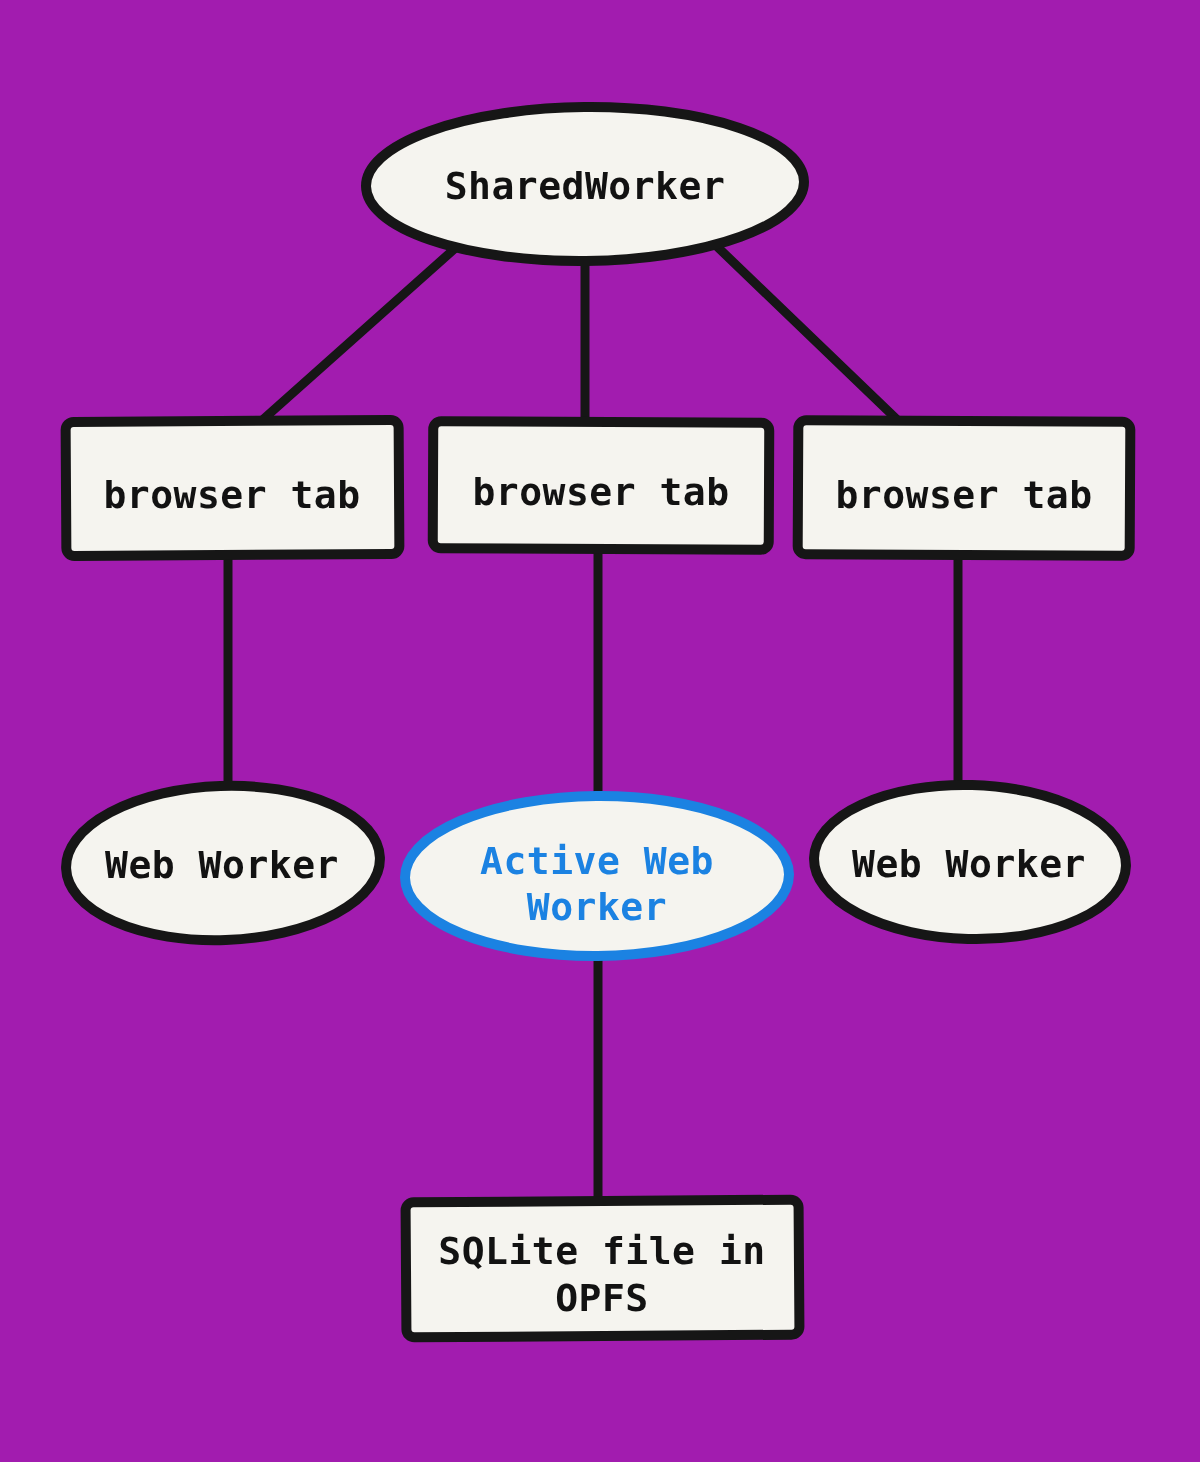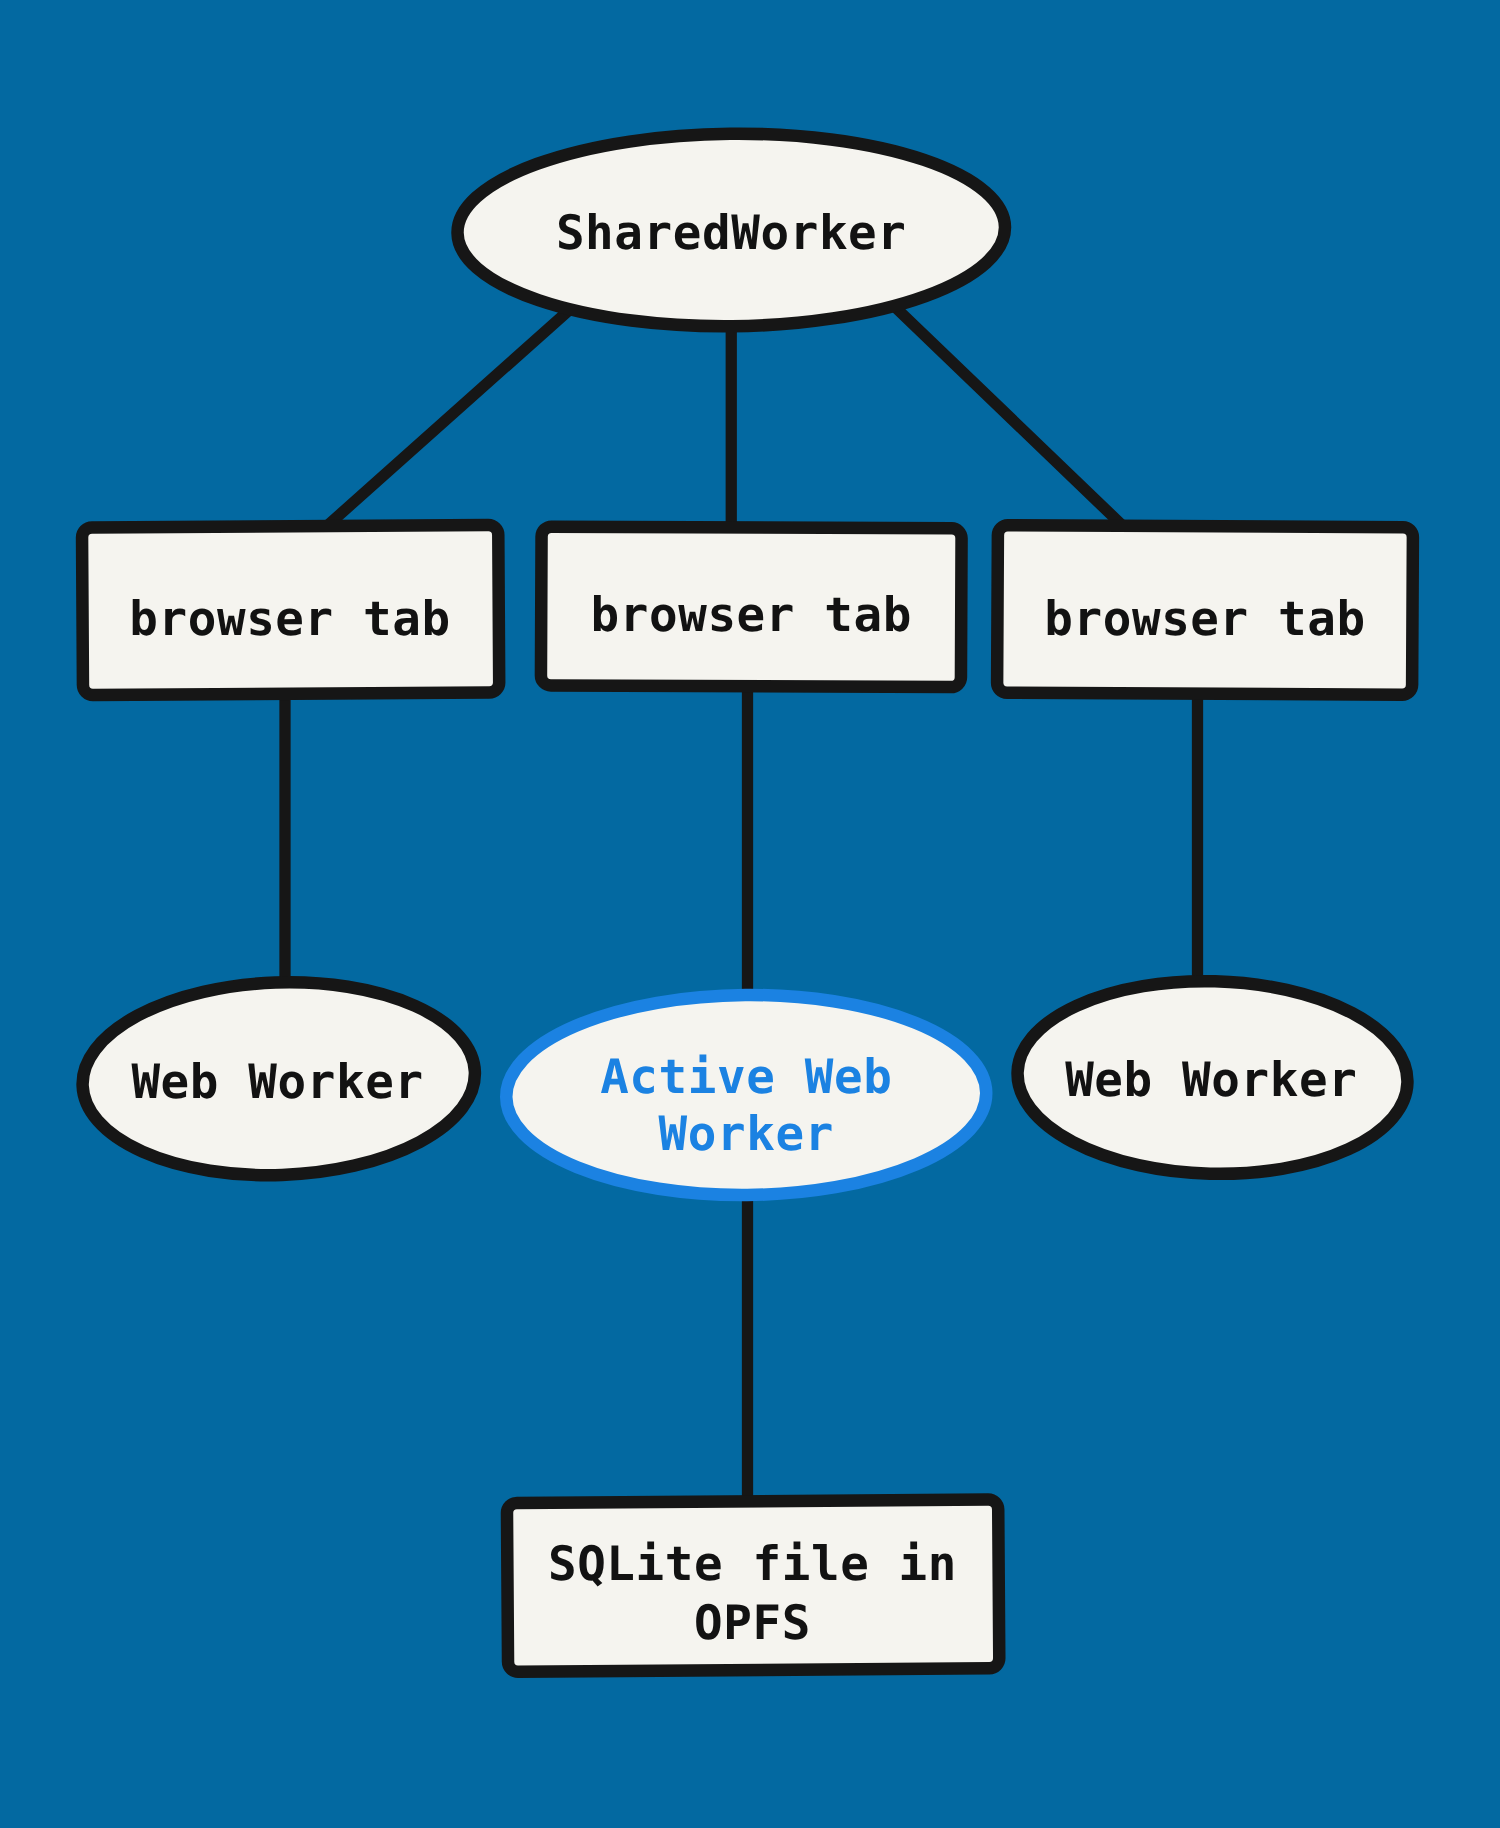--- a/index.html
+++ b/index.html
@@ -4,21 +4,21 @@
 <style>
   html, body {
     margin: 0;
     padding: 0;
     background: #f5f4ef;
   }
   .canvas {
     position: relative;
     width: 1200px;
     height: 1462px;
-    background: #0369a1;
+    background: #a21caf;
     font-family: "DejaVu Sans Mono", "Liberation Mono", monospace;
   }
   svg { display: block; }
   .edge {
     stroke: #161616;
     stroke-width: 9;
     stroke-linecap: round;
     fill: none;
   }
   .node-shape {

